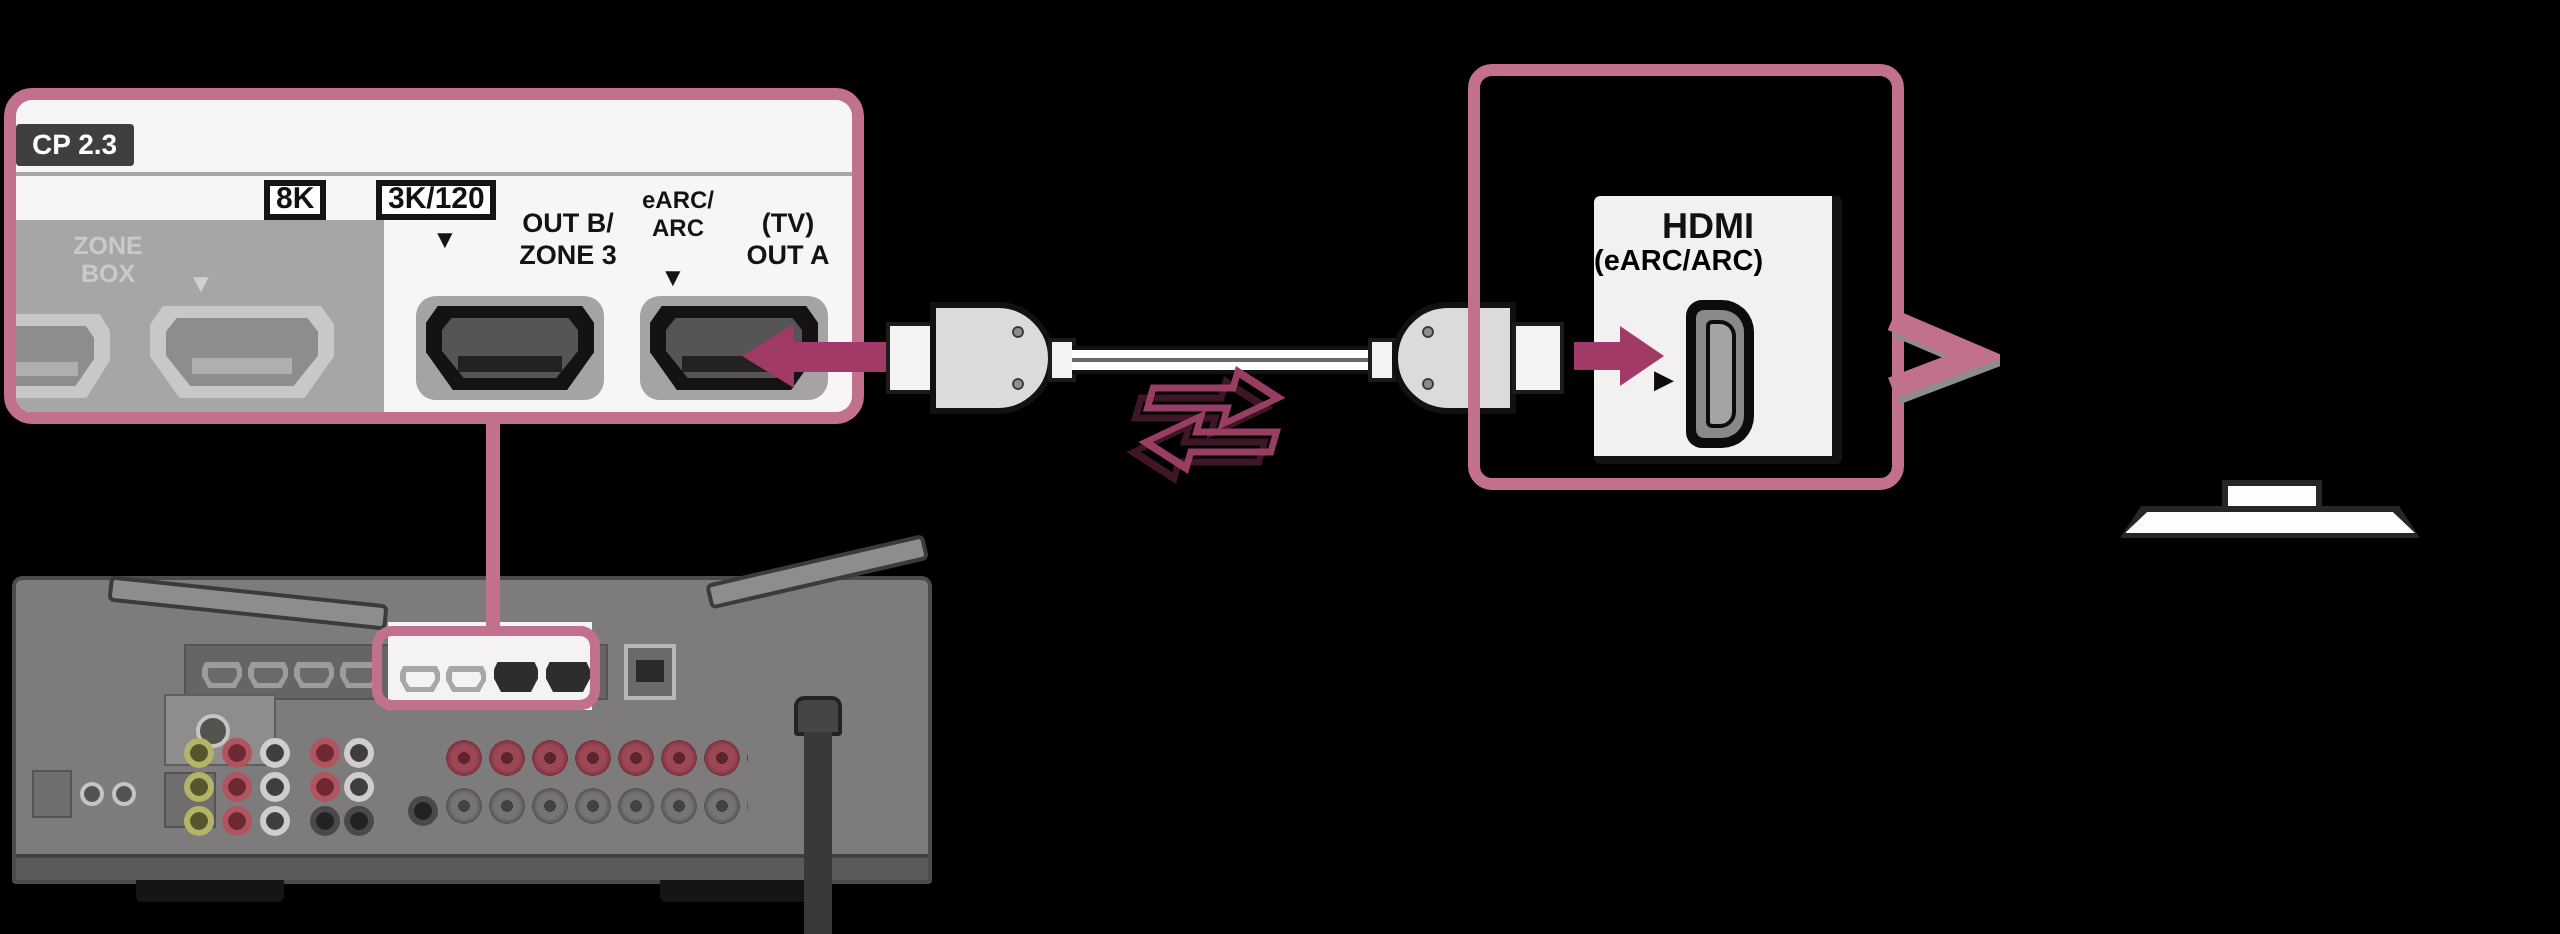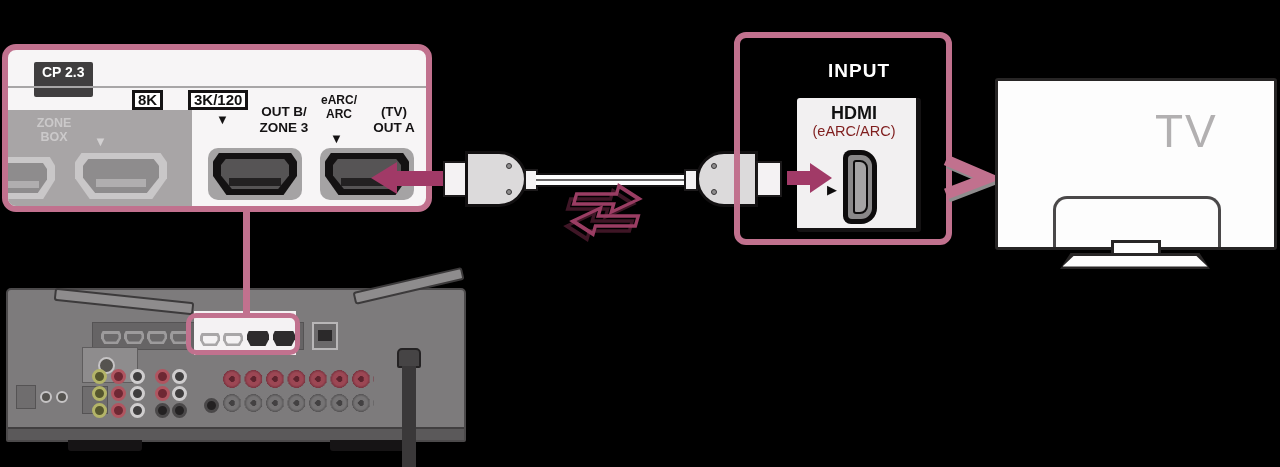--- a/index.html
+++ b/index.html
@@ -12,21 +12,21 @@
   .abs { position: absolute; }
 
   
   .zoom-panel {
     left: 2px; top: 44px; width: 430px; height: 168px;
     background: #f7f5f6; border: 6px solid #c1718e; border-radius: 14px;
     overflow: hidden;
   }
   .cp-badge {
     left: 0; top: 12px; background: #403e3f; color: #fff;
-    font-size: 14px; font-weight: bold; padding: 2px 8px 17px; border-radius: 2px; margin-left: 26px;
+    font-size: 14px; font-weight: bold; padding: 2px 8px 3px; border-radius: 2px;
   }
   .zp-divider { left: 0; right: 0; top: 36px; height: 2px; background: #a8a6a7; }
   .res-badge {
     top: 40px; height: 20px; border: 3px solid #151314; color: #111;
     font-size: 15px; font-weight: bold; line-height: 14px; padding: 0 3px;
     background: #fff;
   }
   .badge-8k { left: 124px; }
   .badge-4k { left: 180px; }
   .gray-zone { left: 0; top: 60px; width: 184px; height: 96px; background: #a8a5a6; }
@@ -93,22 +93,22 @@
   
   .input-frame { left: 734px; top: 32px; width: 218px; height: 213px;
     border: 6px solid #c1718e; border-radius: 12px; }
   .input-title { left: 797px; top: 60px; width: 124px; text-align: center;
     color: #fff; font-size: 19px; font-weight: bold; letter-spacing: 1px; }
   .input-panel { left: 797px; top: 98px; width: 124px; height: 134px;
     background: #f2f0f1; border-right: 5px solid #141213; border-bottom: 4px solid #141213;
     border-radius: 3px; }
   .ip-line1 { position:absolute; left:0; right:5px; top: 5px; text-align:center;
     color: #111; font-size: 18px; font-weight: bold; }
-  .ip-line2 { position:absolute; left:0; right:5px; top: 25px; text-align:center;
-    color: #7f1d1d; font-size: 14.5px; font-weight: normal; }
+  .ip-line2 { position:absolute; left:0; right:5px; top: 25px; text-align:left;
+    color: #000000; font-size: 14.5px; font-weight: bold; }
   .vport { position:absolute; left: 46px; top: 52px; width: 34px; height: 74px; }
   .vp1 { position:absolute; inset:0; background: #0d0b0c; border-radius: 8px 16px 16px 8px; }
   .vp2 { position:absolute; inset: 5px; background: #8a8889; border-radius: 4px 11px 11px 4px; }
   .vp3 { position:absolute; top: 10px; bottom: 10px; left: 10px; right: 9px;
     background: #a5a3a4; border: 2px solid #0d0b0c; border-radius: 3px 8px 8px 3px; }
   .port-pointer { position:absolute; left: 30px; top: 85px; color: #0d0b0c; font-size: 13px; line-height: 13px; }
 
   
   .chevron-svg { left: 938px; top: 150px; }
 
@@ -335,44 +335,39 @@
       <path d="M2,12 H42 V4 L66,17 L42,30 V22 H2 Z"></path>
       <path d="M70,34 H30 V26 L6,39 L30,52 V44 H70 Z"></path>
     </g>
     <g transform="translate(18,2) skewX(-16)" stroke="#9a3d63" stroke-width="3.5" fill="none">
       <path d="M2,12 H42 V4 L66,17 L42,30 V22 H2 Z"></path>
       <path d="M70,34 H30 V26 L6,39 L30,52 V44 H70 Z"></path>
     </g>
   </svg>
 
   <div class="abs input-frame"></div>
-  <div class="abs input-title">INPUT</div>
   <div class="abs input-panel">
     <div class="ip-line1">HDMI</div>
     <div class="ip-line2">(eARC/ARC)</div>
     <div class="vport">
       <div class="vp1"></div>
         <div class="vp2"></div>
         <div class="vp3"></div>
     </div>
     <div class="port-pointer">▶</div>
   </div>
   <div class="abs m-arrow arrow-into-input">
     <div class="ma-shaft"></div>
       <div class="ma-head-right"></div>
   </div>
 
   <svg class="abs chevron-svg" width="62" height="56" viewBox="0 0 62 56">
     <polyline points="10,13 52,31 10,47" fill="none" stroke="#8e8c8d" stroke-width="11"></polyline>
     <polyline points="8,10 50,28 8,44" fill="none" stroke="#c1718e" stroke-width="11"></polyline>
   </svg>
 
-  <div class="abs tv">
-    <div class="tv-label">TV</div>
-    <div class="tv-bulge"></div>
-  </div>
   <div class="abs tv-neck"></div>
   <div class="abs tv-base">
     <div class="tvb-out"></div>
       <div class="tvb-in"></div>
   </div>
 
 </div>
 
 </body></html>

